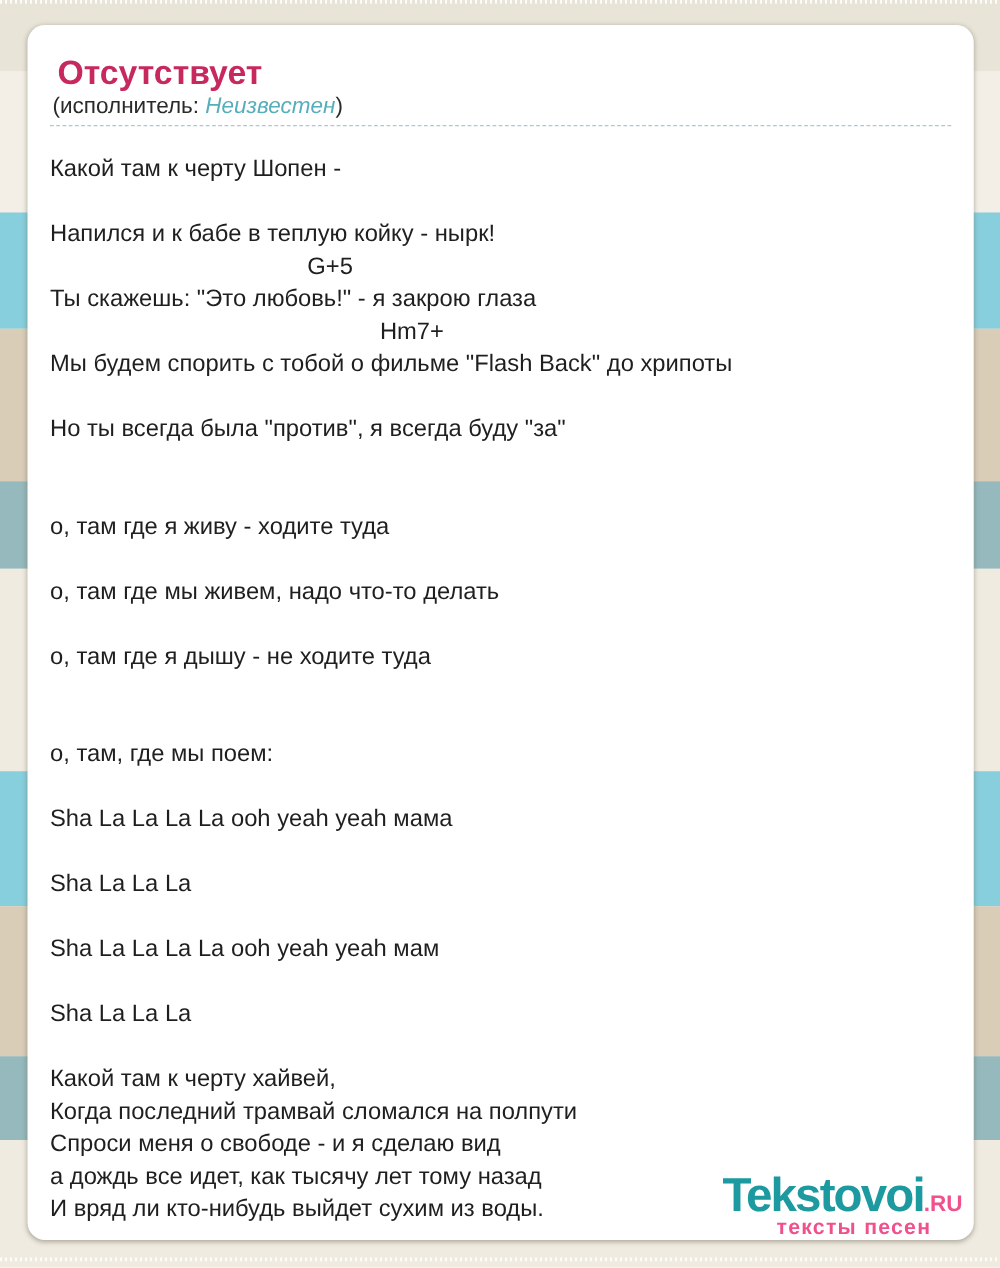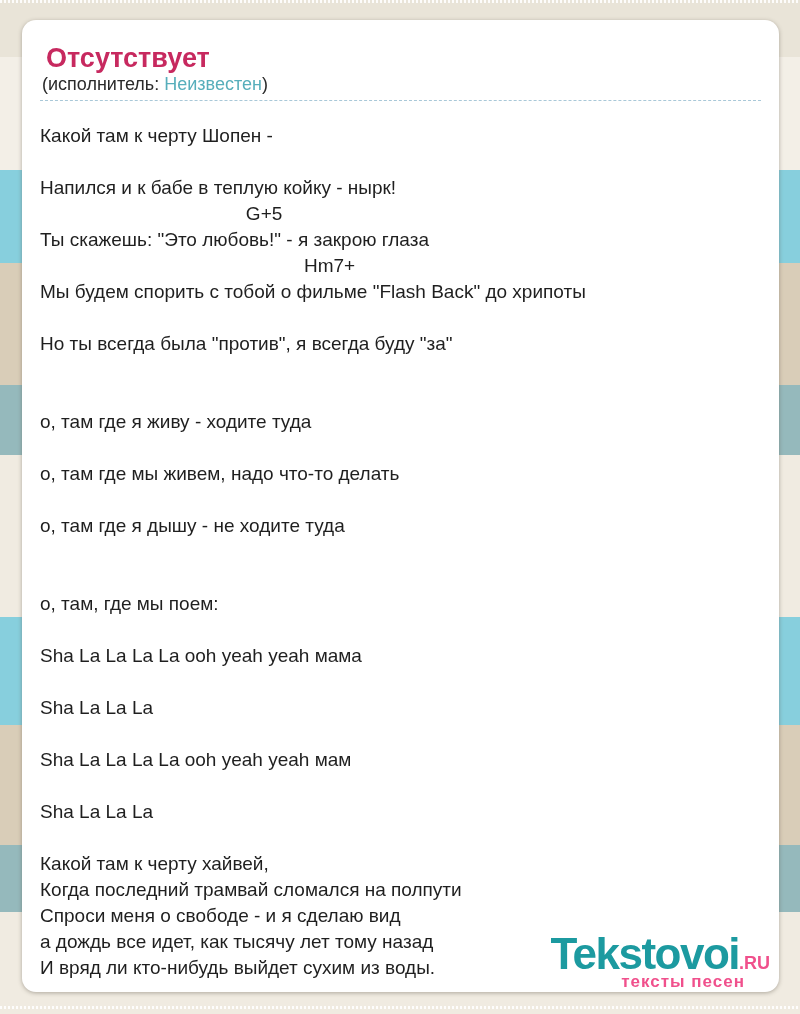--- a/index.html
+++ b/index.html
@@ -64,20 +64,21 @@
   .artist-line{
     margin-left:2px;
     font-size:18px;
     line-height:21px;
     color:#2a2a2a;
   }
   .artist-link{
     color:var(--artist-link-color);
     text-decoration:none;
     cursor:pointer;
+    font-style:italic;
   }
   .divider{
     margin-top:5px;
     border-bottom:1px dashed var(--divider-color);
   }
   .lyrics{
     margin-top:22px;
     font-size:19px;
     line-height:26px;
     color:var(--text-color);
@@ -91,21 +92,21 @@
     right:9px;bottom:2px;
     text-align:right;
     cursor:pointer;
     line-height:1;
   }
   .logo-main{
     font-weight:bold;
     letter-spacing:-1.5px;
   }
   .logo-name{
-    font-size:44px;
+    font-size:38px;
     color:var(--logo-teal);
   }
   .logo-tld{
     font-size:18px;
     color:var(--logo-pink);
     letter-spacing:0;
   }
   .logo-tagline{
     margin-top:-3px;
     padding-right:25px;

